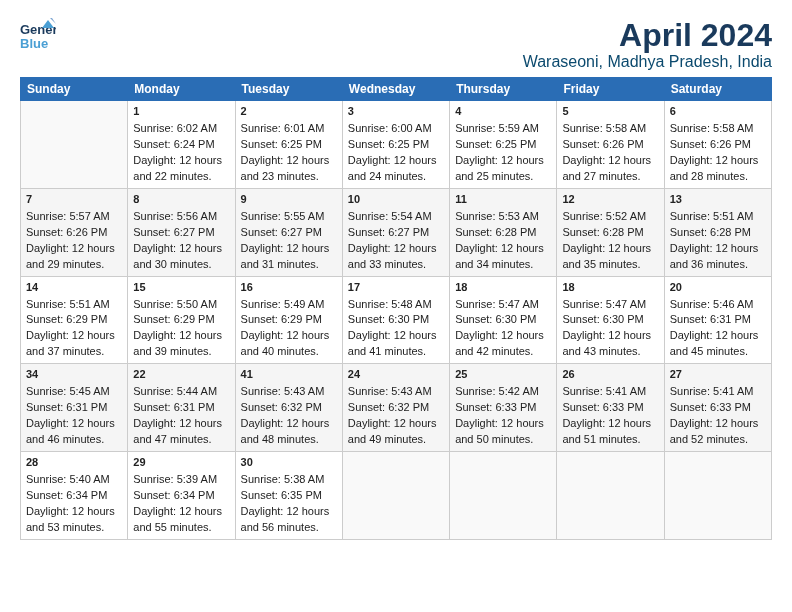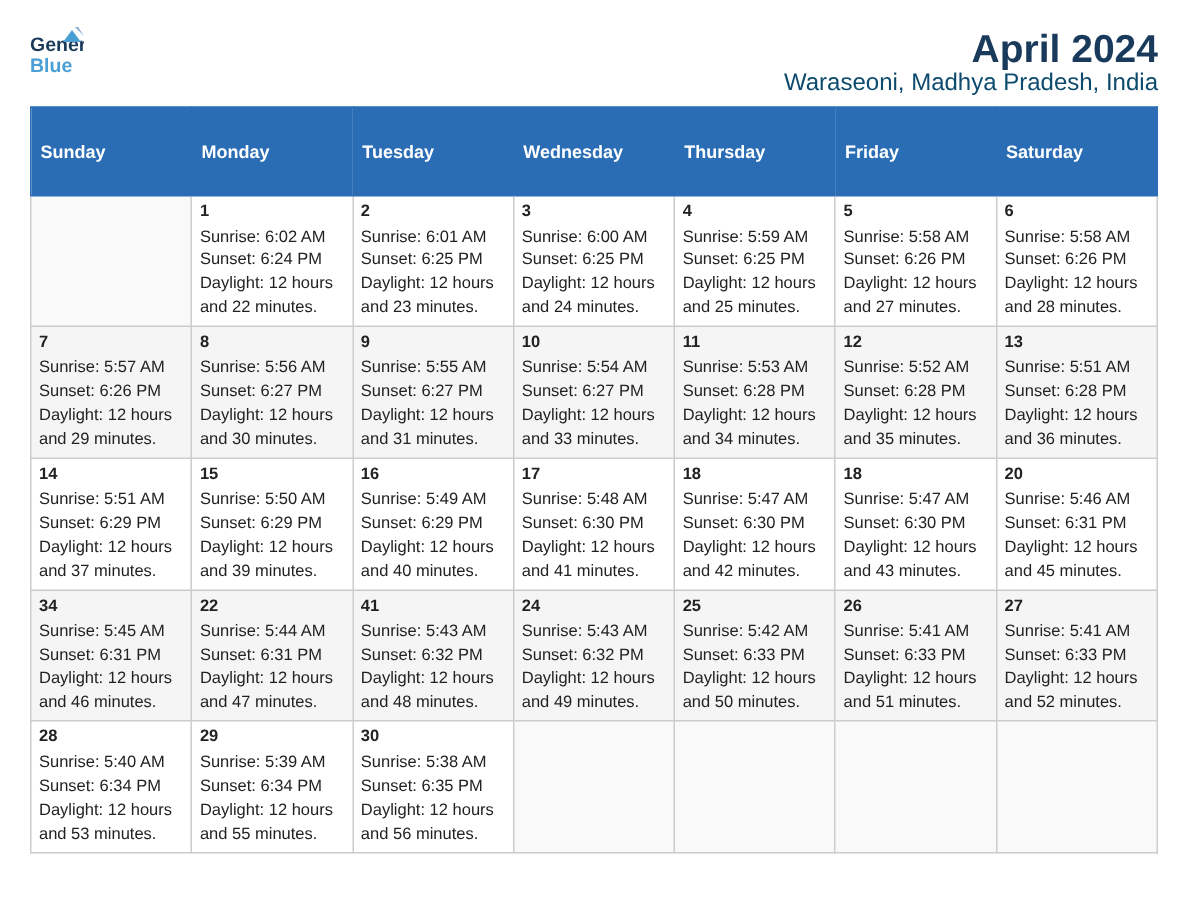--- a/index.html
+++ b/index.html
@@ -23,39 +23,39 @@
     }
     .logo {
       display: flex;
       flex-direction: column;
       align-items: flex-start;
     }
     .title-block {
       text-align: right;
     }
     .title-block h1 {
-      font-size: 26px;
+      font-size: 32px;
       font-weight: bold;
       color: #1a3a5c;
       line-height: 1.1;
     }
     .title-block h2 {
       font-size: 16px;
       font-weight: normal;
       color: #0c4a6e;
     }
     table {
       width: 100%;
       border-collapse: collapse;
       font-size: 10.5px;
     }
     thead tr th {
       background: #2a6db5;
       color: #fff;
-      padding: 22px 6px;
+      padding: 4px 6px;
       font-size: 12px;
       font-weight: bold;
       text-align: left;
       border: 1px solid #2a6db5;
     }
     tbody tr td {
       border: 1px solid #ccc;
       padding: 3px 5px;
       vertical-align: top;
       font-size: 10px;

